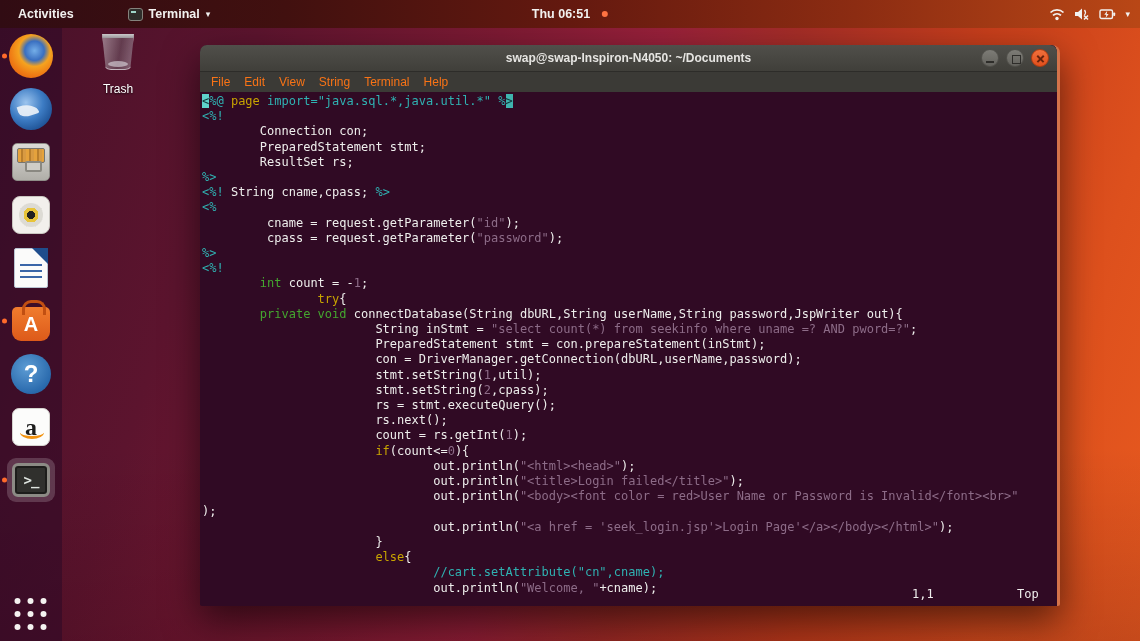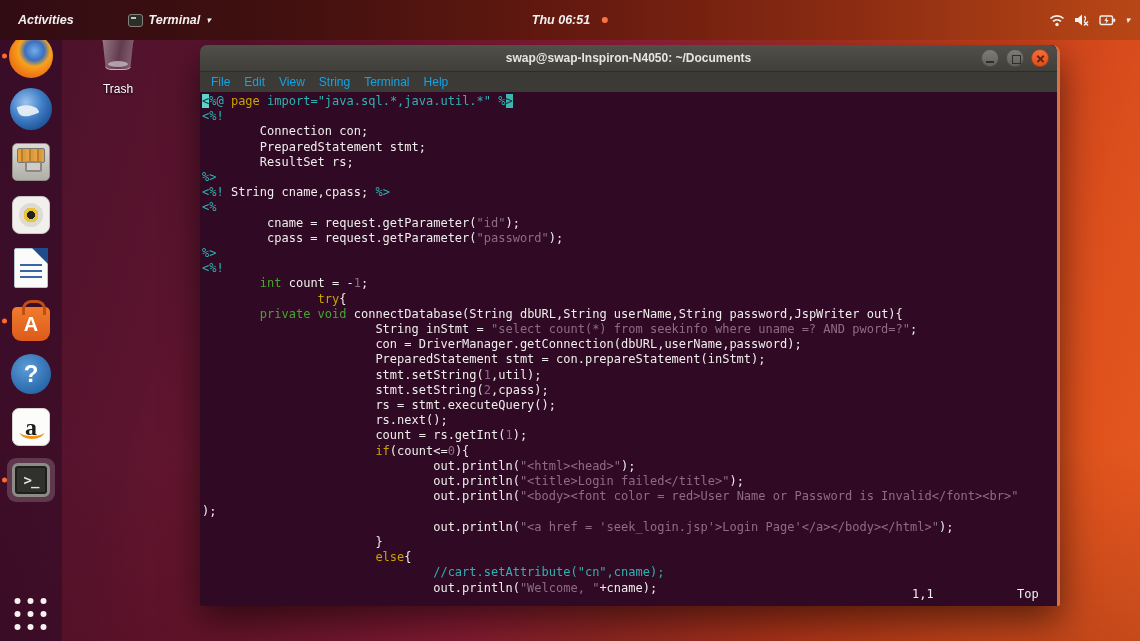--- a/index.html
+++ b/index.html
@@ -10,23 +10,23 @@
     position:relative; width:1140px; height:641px;
     background:linear-gradient(108deg,#471129 0%,#5c142e 20%,#7d1a33 38%,#97203a 50%,#a42d27 60%,#c63e1b 74%,#dd501d 88%,#e85a1f 100%);
   }
   .desktop::after{
     content:""; position:absolute; inset:0; pointer-events:none;
     background:linear-gradient(to bottom, rgba(255,255,255,0) 70%, rgba(40,0,10,.18) 100%);
   }
 
   
   .topbar{
-    position:absolute; top:0; left:0; width:1140px; height:40px; z-index:40;
+    position:absolute; top:0; left:0; width:1140px; height:28px; z-index:40;
     background:linear-gradient(to right,#310c13 0%,#41100f 25%,#64190f 50%,#8c2c12 75%,#b94716 100%);
-    display:flex; align-items:center; color:#f2f1ef; font-size:12.5px; font-weight:700;font-style:italic;
+    display:flex; align-items:center; color:#f2f1ef; font-size:12.5px; font-weight:700;
   }
   .tb-activities{ margin-left:12px; padding:0 6px; cursor:pointer; }
   .tb-appmenu{ margin-left:48px; display:flex; align-items:center; gap:6px; cursor:pointer; }
   .tb-appicon{ width:15px; height:13px; background:#2e2d2a; border:1px solid #85837d; border-radius:3px; position:relative; }
   .tb-appicon::after{ content:""; position:absolute; left:2px; top:2px; width:5px; height:2px; background:#9ed6c8; }
   .tb-caret{ font-size:9px; font-weight:400; }
   .tb-clock{ position:absolute; left:50%; transform:translateX(-50%); display:flex; align-items:center; gap:12px; }
   .tb-notifdot{ width:6px; height:6px; border-radius:50%; background:#ff7342; }
   .tb-status{ position:absolute; right:10px; display:flex; align-items:center; gap:9px; }
 
@@ -106,21 +106,21 @@
   .win-buttons{ position:absolute; right:8px; top:4px; display:flex; gap:7px; }
   .win-btn{ width:18px; height:18px; border-radius:50%; background:linear-gradient(#7d7c76,#63625d);
     border:1px solid #504f4a; position:relative; cursor:pointer; }
   .win-btn.close{ background:linear-gradient(#f0703c,#e14f1c); border-color:#b03d12; }
   .win-btn.minimize::after{ content:""; position:absolute; left:4px; top:11px; width:8px; height:2px; background:#2e2d2a; }
   .win-btn.maximize::after{ content:""; position:absolute; left:5px; top:5px; width:7px; height:7px; border:1.5px solid #2e2d2a; }
   .win-btn.close::before,.win-btn.close::after{ content:""; position:absolute; left:3.5px; top:7.5px; width:9px; height:1.8px; background:#69230c; }
   .win-btn.close::before{ transform:rotate(45deg); } .win-btn.close::after{ transform:rotate(-45deg); }
 
   .menubar{ height:20px; background:#3b3a36; display:flex; align-items:center; padding-left:4px; }
-  .menu-item{ color:#0ea5e9; font-size:12px; padding:1px 7px; cursor:pointer; }
+  .menu-item{ color:#f97316; font-size:12px; padding:1px 7px; cursor:pointer; }
 
   .term{
     position:relative; height:513px; background:#300a24; overflow:hidden;
     font-family:"DejaVu Sans Mono", monospace; font-size:12px; line-height:15.2px;
     padding:2px 0 0 2px; color:#eeeeec;
   }
   .line{ white-space:pre; }
   .sg-d{ color:#eeeeec; }
   .sg-k{ color:#c7a400; }
   .sg-t{ color:#44a62f; }
@@ -245,22 +245,22 @@
           <div class="line"><span class="sg-c">&lt;%!</span><span class="sg-d"> String cname,cpass; </span><span class="sg-c">%&gt;</span></div>
           <div class="line"><span class="sg-c">&lt;%</span></div>
           <div class="line"><span class="sg-d">         cname = request.getParameter(</span><span class="sg-s">"id"</span><span class="sg-d">);</span></div>
           <div class="line"><span class="sg-d">         cpass = request.getParameter(</span><span class="sg-s">"password"</span><span class="sg-d">);</span></div>
           <div class="line"><span class="sg-c">%&gt;</span></div>
           <div class="line"><span class="sg-c">&lt;%!</span></div>
           <div class="line"><span class="sg-d">        </span><span class="sg-t">int</span><span class="sg-d"> count = -</span><span class="sg-s">1</span><span class="sg-d">;</span></div>
           <div class="line"><span class="sg-d">                </span><span class="sg-k">try</span><span class="sg-d">{</span></div>
           <div class="line"><span class="sg-d">        </span><span class="sg-t">private</span><span class="sg-d"> </span><span class="sg-t">void</span><span class="sg-d"> connectDatabase(String dbURL,String userName,String password,JspWriter out){</span></div>
           <div class="line"><span class="sg-d">                        String inStmt = </span><span class="sg-s">"select count(*) from seekinfo where uname =? AND pword=?"</span><span class="sg-d">;</span></div>
+          <div class="line"><span class="sg-d">                        PreparedStatement stmt = con.prepareStatement(inStmt);</span></div>
           <div class="line"><span class="sg-d">                        con = DriverManager.getConnection(dbURL,userName,password);</span></div>
-          <div class="line"><span class="sg-d">                        PreparedStatement stmt = con.prepareStatement(inStmt);</span></div>
           <div class="line"><span class="sg-d">                        stmt.setString(</span><span class="sg-s">1</span><span class="sg-d">,util);</span></div>
           <div class="line"><span class="sg-d">                        stmt.setString(</span><span class="sg-s">2</span><span class="sg-d">,cpass);</span></div>
           <div class="line"><span class="sg-d">                        rs = stmt.executeQuery();</span></div>
           <div class="line"><span class="sg-d">                        rs.next();</span></div>
           <div class="line"><span class="sg-d">                        count = rs.getInt(</span><span class="sg-s">1</span><span class="sg-d">);</span></div>
           <div class="line"><span class="sg-d">                        </span><span class="sg-k">if</span><span class="sg-d">(count&lt;=</span><span class="sg-s">0</span><span class="sg-d">){</span></div>
           <div class="line"><span class="sg-d">                                out.println(</span><span class="sg-s">"&lt;html&gt;&lt;head&gt;"</span><span class="sg-d">);</span></div>
           <div class="line"><span class="sg-d">                                out.println(</span><span class="sg-s">"&lt;title&gt;Login failed&lt;/title&gt;"</span><span class="sg-d">);</span></div>
           <div class="line"><span class="sg-d">                                out.println(</span><span class="sg-s">"&lt;body&gt;&lt;font color = red&gt;User Name or Password is Invalid&lt;/font&gt;&lt;br&gt;"</span></div>
           <div class="line"><span class="sg-d">);</span></div>

